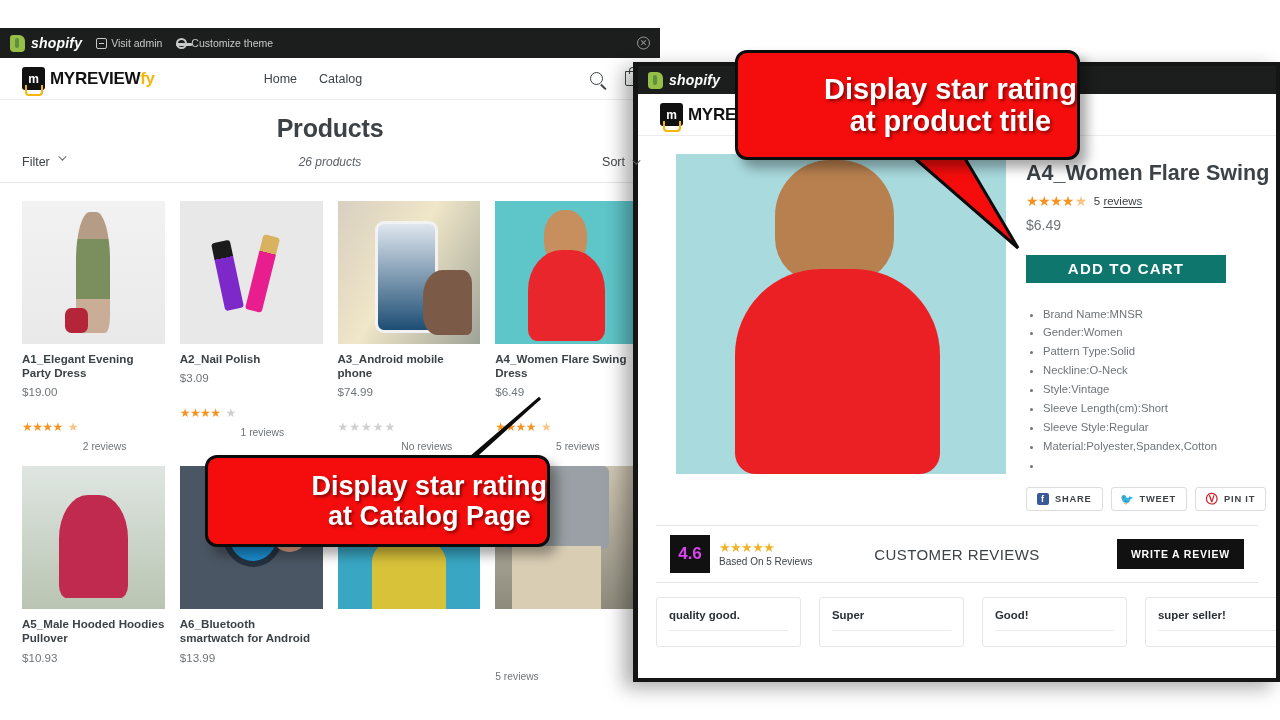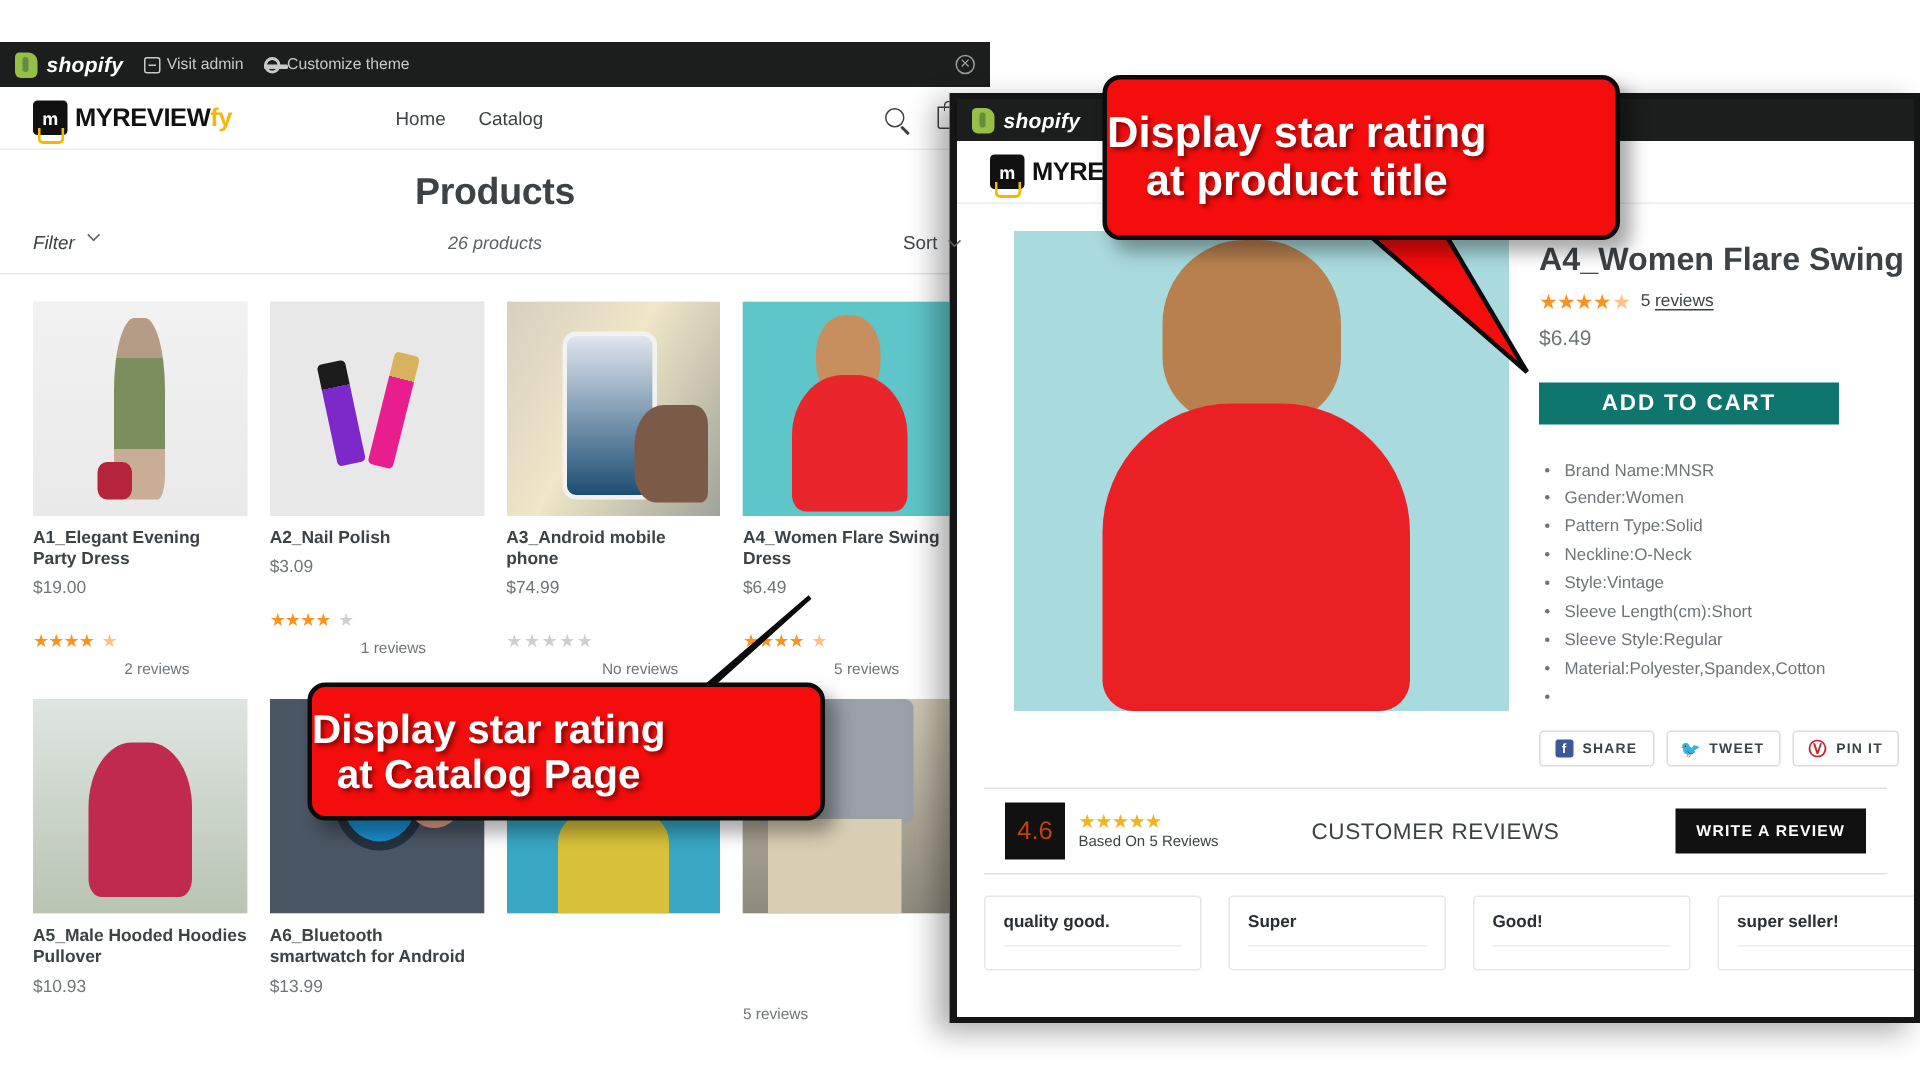--- a/index.html
+++ b/index.html
@@ -68,21 +68,21 @@
   .i-search { width:13px; height:13px; border:1.6px solid #3d4246; border-radius:50%; position:relative; display:block; }
   .i-search::after { content:""; position:absolute; right:-5px; bottom:-4px; width:7px; height:1.6px; background:#3d4246; transform:rotate(45deg); }
   .i-bag { width:13px; height:15px; border:1.6px solid #3d4246; border-radius:0 0 2px 2px; position:relative; display:block; }
   .i-bag::after { content:""; position:absolute; left:2.5px; top:-5px; width:6px; height:6px; border:1.6px solid #3d4246; border-bottom:none; border-radius:4px 4px 0 0; }
 
   .page-title { text-align:center; font-size:25px; font-weight:bold; color:#3d4246; padding:14px 0 12px; letter-spacing:-.2px;}
   .toolbar {
     display:flex; align-items:center; padding:0 22px 13px; position:relative;
     border-bottom:1px solid #e6e6e6; font-size:12.5px; color:#3d4246;
   }
-  .tb-left { display:flex; gap:8px;font-style:italic; }
+  .tb-left { display:flex; gap:8px; }
   .tb-count { position:absolute; left:0; right:0; text-align:center; font-style:italic; color:#5b6166; font-size:12px; pointer-events:none;}
   .tb-right { margin-left:auto; display:flex; align-items:center; gap:7px; z-index:1;}
   .caret { width:6px; height:6px; border-right:1.4px solid #5b6166; border-bottom:1.4px solid #5b6166; transform:rotate(45deg) translateY(-2px); display:inline-block; }
 
   .grid { display:grid; grid-template-columns:repeat(4,1fr); gap:14px 15px; padding:18px 22px 0; }
   .card { position:relative; }
   .thumb { width:100%; height:143px; position:relative; overflow:hidden; background:#efefef; }
   .p-name { font-size:11.6px; font-weight:bold; color:#3d4246; line-height:1.22; margin-top:8px; }
   .p-price { font-size:11.6px; color:#6f7478; margin-top:5px; }
   .p-rating { display:flex; align-items:center; gap:5px; margin-top:3px; }
@@ -112,21 +112,21 @@
   .a6::after { content:""; position:absolute; right:10%; top:34%; width:26%; height:26%; background:#e3a184; border-radius:50%; }
   .a7 { background:#39a7c4; }
   .a7::before { content:""; position:absolute; left:30%; top:4%; width:40%; height:52%; background:#c8713a; border-radius:46%; }
   .a7::after { content:""; position:absolute; left:24%; top:52%; width:52%; height:48%; background:#d8c23a; border-radius:30% 30% 0 0; }
   .a8 { background:linear-gradient(#cfc7b4,#8d8a7c); }
   .a8::before { content:""; position:absolute; left:6%; top:0; width:74%; height:58%; background:#9aa0a5; border-radius:6px; }
   .a8::after { content:""; position:absolute; left:12%; bottom:0; width:62%; height:44%; background:#d9cdb4; }
 
   
   .callout { position:absolute; background:#f50c0c; border:3px solid #0b0b0b; border-radius:12px;
-    box-shadow:7px 8px 12px rgba(0,0,0,.35); display:flex; align-items:center; justify-content:flex-start; }
+    box-shadow:7px 8px 12px rgba(0,0,0,.35); display:flex; align-items:center; justify-content:flex-end; }
   .callout .txt { color:#fff; font-weight:bold; text-align:center; line-height:1.12;
     text-shadow:2px 2px 3px rgba(0,0,0,.45); }
 
   #callout-catalog { left:205px; top:455px; width:345px; height:92px; }
   #callout-catalog .txt { font-size:27px; }
   #callout-product { left:735px; top:50px; width:345px; height:110px; }
   #callout-product .txt { font-size:29px; }
 
   
   .front-window {
@@ -161,21 +161,21 @@
   }
   .sq { width:12px; height:12px; border-radius:2px; display:inline-flex; align-items:center; justify-content:center; color:#fff; font-size:9px; font-weight:bold; }
   .fb { background:#3b5998; }
   .tw { background:#fff; color:#55acee; font-size:11px; }
   .pin { background:#fff; color:#cb2027; border:0; font-size:12px; }
 
   .reviews-bar {
     margin:14px 18px 0; border-top:1px solid #e3e3e3; border-bottom:1px solid #e3e3e3;
     height:58px; display:flex; align-items:center; padding:0 14px; position:relative;
   }
-  .score-box { width:40px; height:38px; background:#111; color:#c2410c; font-size:17px; font-weight:normal;
+  .score-box { width:40px; height:38px; background:#111; color:#d946ef; font-size:17px; font-weight:bold;
     display:flex; align-items:center; justify-content:center; flex:none; }
   .score-meta { margin-left:9px; }
   .score-meta .stars { color:#f0b323; font-size:13px; }
   .score-meta .sub { font-size:10px; color:#3d4246; margin-top:2px; }
   .cr-title { position:absolute; left:0; right:0; text-align:center; font-size:15px; color:#3d4246; letter-spacing:.4px; pointer-events:none; }
   .write-btn { margin-left:auto; background:#111; color:#fff; font-size:10.5px; font-weight:bold;
     letter-spacing:.8px; padding:9px 14px; white-space:nowrap; z-index:1; }
   .rv-cards { display:flex; gap:18px; padding:14px 18px 0; }
   .rv-card { width:145px; height:50px; border:1px solid #e6e6e6; border-radius:3px; padding:11px 12px 0; flex:none; }
   .rv-card .t { font-size:11.4px; font-weight:bold; color:#2b2f33; white-space:nowrap; }

